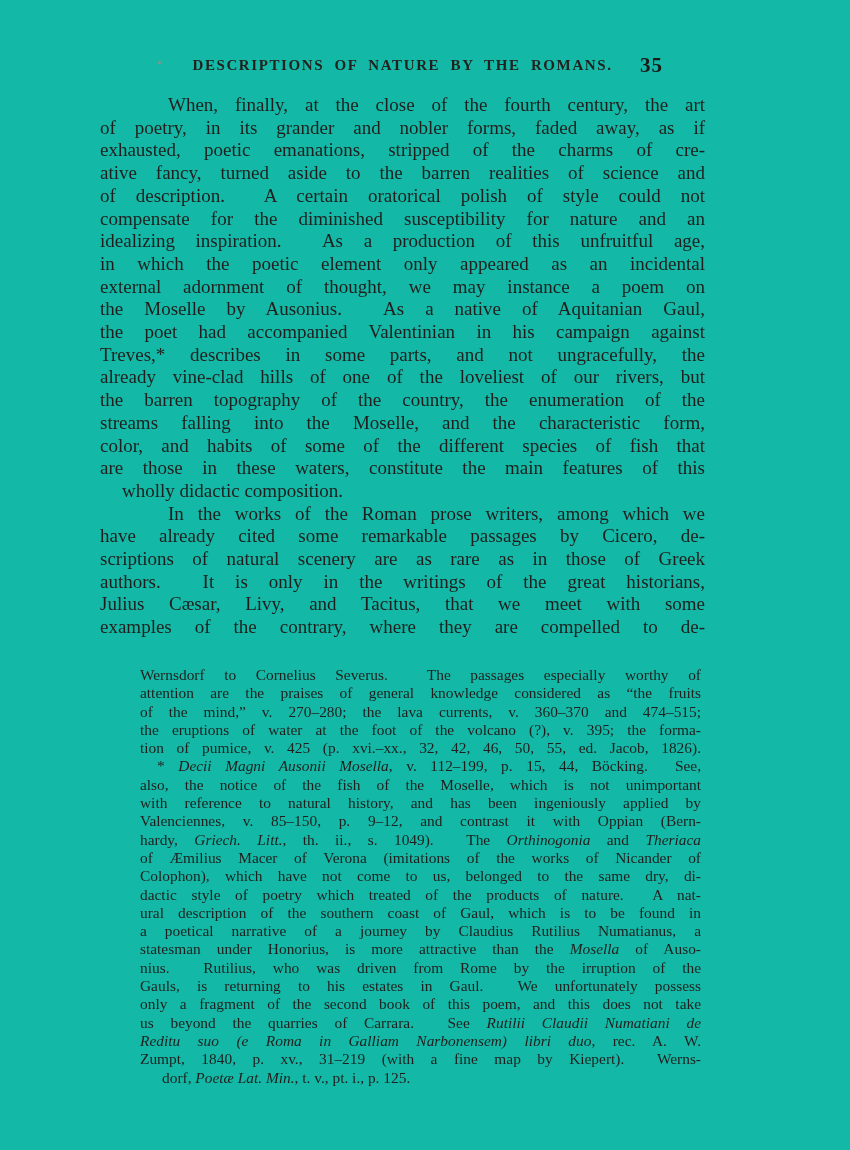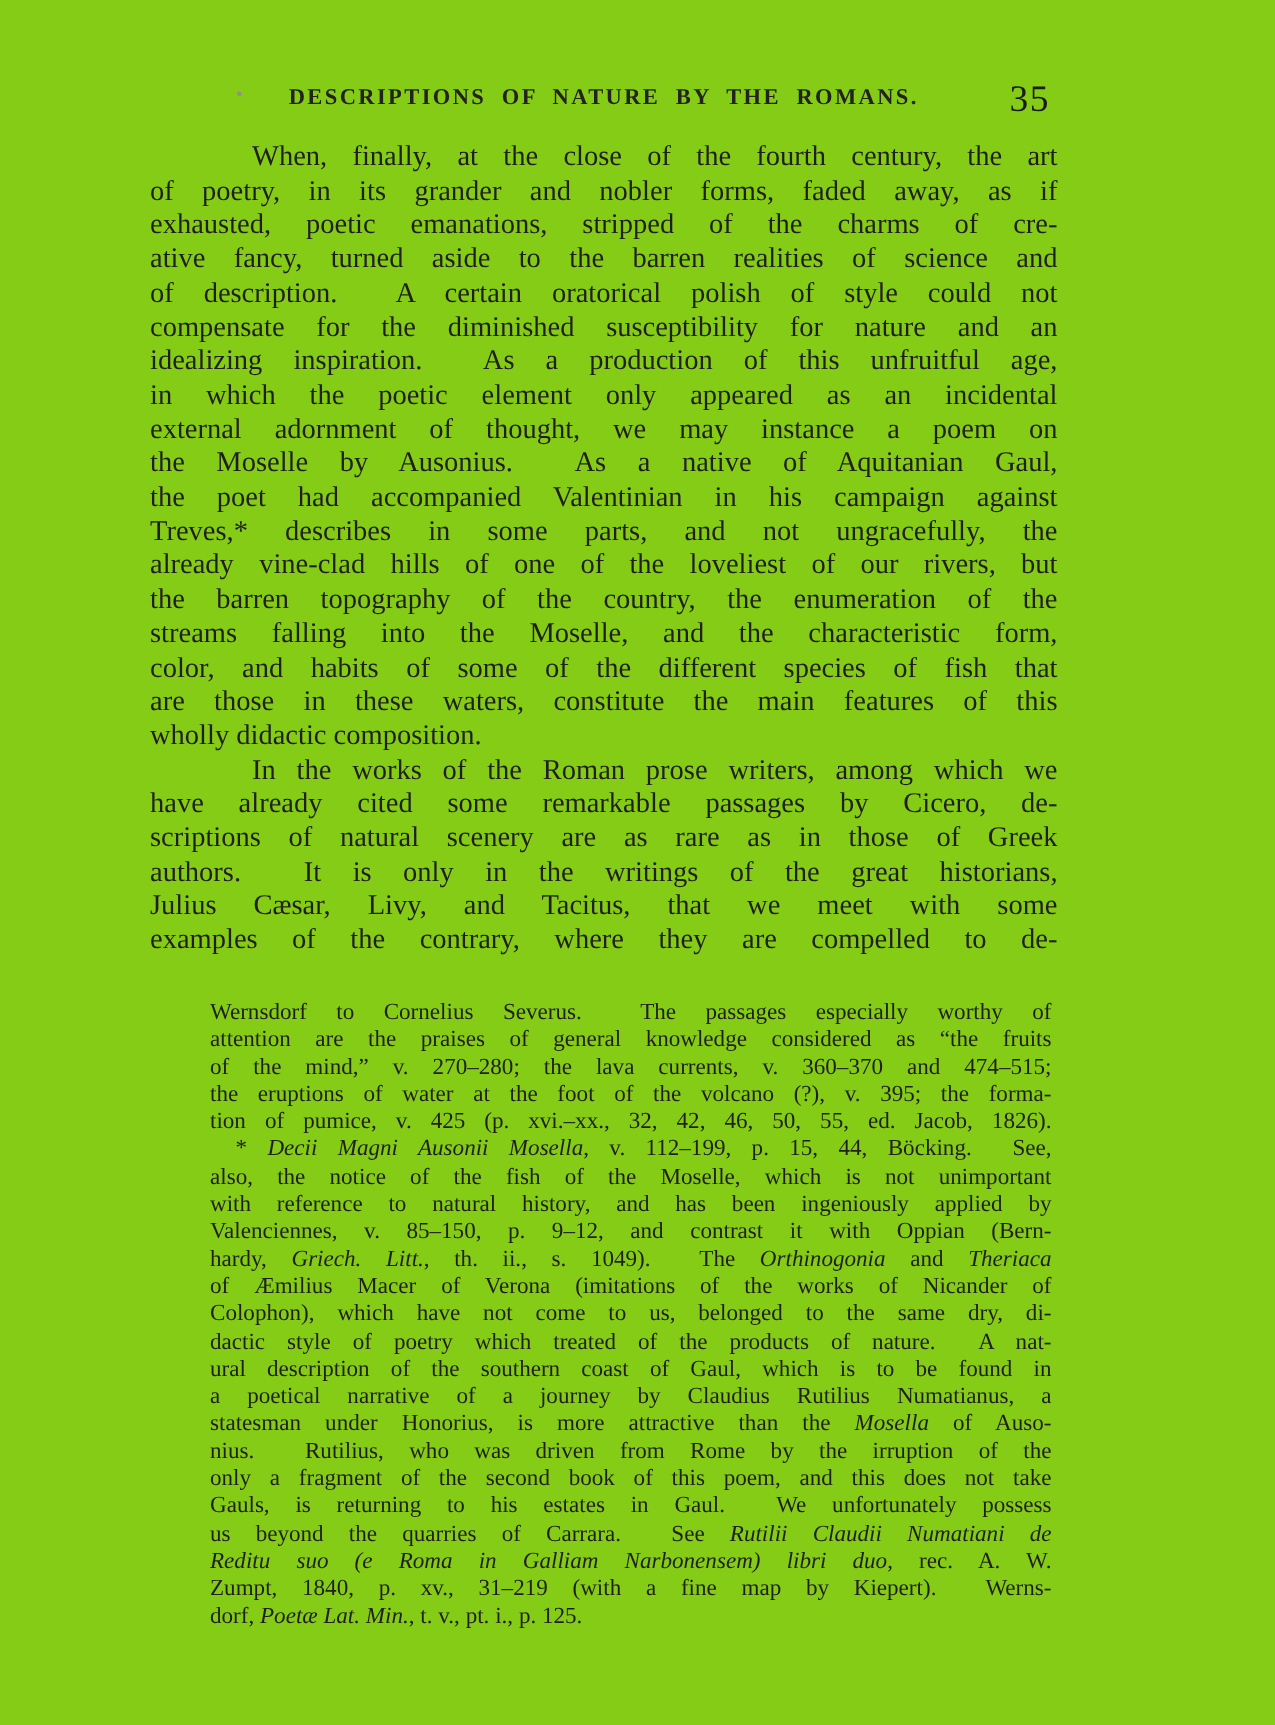--- a/index.html
+++ b/index.html
@@ -1,65 +1,64 @@
 <!DOCTYPE html>
 <html><head>
 <meta charset="utf-8">
 <style>
   html, body { margin: 0; padding: 0; }
   body { background: #e9e9e7; }
   .page {
     position: relative;
     width: 850px;
     height: 1150px;
-    background: #84cc16;
+    background: #14b8a6;
     overflow: hidden;
     font-family: "Liberation Serif", "DejaVu Serif", serif;
     color: #201f1d;
   }
   .header {
     position: absolute;
     top: 57px; left: 100px; width: 605px; height: 24px;
   }
   .running-title {
     text-align: center;
     font-size: 15px;
     font-weight: bold;
     letter-spacing: 1.6px;
     word-spacing: 5px;
     color: #23221f;
   }
   .page-number {
     position: absolute;
     top: -4px; left: 540px; width: 60px;
-    font-size: 25px;
-    font-weight: normal;
+    font-size: 21px;
+    font-weight: bold;
     letter-spacing: 1px;
     color: #1b1a18;
-    text-align: right;
   }
   .body-text {
     position: absolute;
     left: 100px; top: 94px; width: 605px;
     font-size: 19px;
     line-height: 22.7px;
   }
   .footnotes {
     position: absolute;
     left: 140px; top: 666px; width: 561px;
     font-size: 15.4px;
     line-height: 18.3px;
   }
   .tline {
     text-align: justify;
     text-align-last: justify;
     white-space: pre-wrap;
     font-family: Liberation Serif, serif;
   }
-  .tline.flush { text-align-last: left; }
+  .tline.flush { text-align-last: left; margin-left: 22px; }
   .body-text .tline.indent { text-indent: 68px; }
   .footnotes .tline.indent { text-indent: 17px; }
   .it { font-style: italic; }
   .speck {
     position: absolute;
     left: 158px; top: 61px;
     width: 3px; height: 3px;
     background: #8f8f8b;
     border-radius: 50%;
   }
@@ -120,21 +119,21 @@
         <div class="tline"><span>with reference to natural history, and has been ingeniously applied by</span></div>
         <div class="tline"><span>Valenciennes, v. 85–150, p. 9–12, and contrast it with Oppian (Bern-</span></div>
         <div class="tline"><span>hardy, </span><span class="it">Griech. Litt.</span><span>, th. ii., s. 1049).  The </span><span class="it">Orthinogonia</span><span> and </span><span class="it">Theriaca</span></div>
         <div class="tline"><span>of Æmilius Macer of Verona (imitations of the works of Nicander of</span></div>
         <div class="tline"><span>Colophon), which have not come to us, belonged to the same dry, di-</span></div>
         <div class="tline"><span>dactic style of poetry which treated of the products of nature.  A nat-</span></div>
         <div class="tline"><span>ural description of the southern coast of Gaul, which is to be found in</span></div>
         <div class="tline"><span>a poetical narrative of a journey by Claudius Rutilius Numatianus, a</span></div>
         <div class="tline"><span>statesman under Honorius, is more attractive than the </span><span class="it">Mosella</span><span> of Auso-</span></div>
         <div class="tline"><span>nius.  Rutilius, who was driven from Rome by the irruption of the</span></div>
+        <div class="tline"><span>Gauls, is returning to his estates in Gaul.  We unfortunately possess</span></div>
         <div class="tline"><span>only a fragment of the second book of this poem, and this does not take</span></div>
-        <div class="tline"><span>Gauls, is returning to his estates in Gaul.  We unfortunately possess</span></div>
         <div class="tline"><span>us beyond the quarries of Carrara.  See </span><span class="it">Rutilii Claudii Numatiani de</span></div>
         <div class="tline"><span class="it">Reditu suo (e Roma in Galliam Narbonensem) libri duo</span><span>, rec. A. W.</span></div>
         <div class="tline"><span>Zumpt, 1840, p. xv., 31–219 (with a fine map by Kiepert).  Werns-</span></div>
         <div class="tline flush"><span>dorf, </span><span class="it">Poetæ Lat. Min.</span><span>, t. v., pt. i., p. 125.</span></div>
       </div>
     </section>
 </div>
 
 </body></html>

